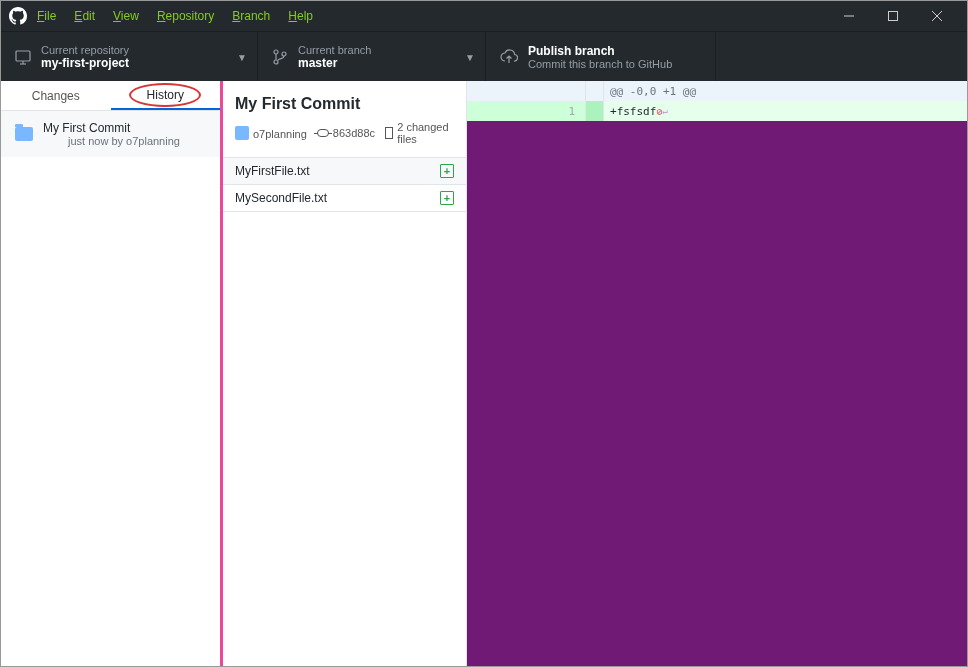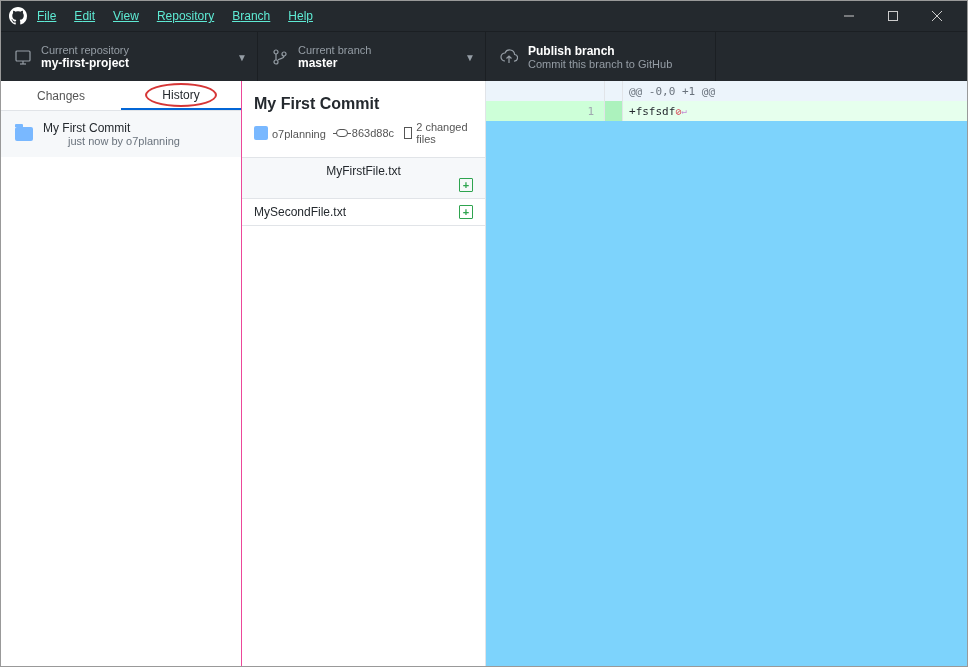--- a/index.html
+++ b/index.html
@@ -2,21 +2,21 @@
 <html><head>
 <meta charset="utf-8">
 <style>
   * { box-sizing: border-box; margin: 0; padding: 0; }
   body { font-family: -apple-system, "Segoe UI", Arial, sans-serif; font-size: 12px; background: #fff; color: #333; width: 968px; height: 667px; overflow: hidden; border: 1px solid #999; }
   
   
   .titlebar { background: #24292e; height: 30px; display: flex; align-items: center; color: #ccc; padding: 0 8px; }
   .titlebar .logo { width: 18px; height: 18px; margin-right: 10px; display: flex; align-items: center; justify-content: center; }
   .titlebar .menu { display: flex; gap: 18px; }
-  .titlebar .menu span { color: #5eead4; cursor: pointer; text-decoration: underline; }
+  .titlebar .menu span { color: #84cc16; cursor: pointer; }
   .titlebar .menu span u { text-decoration: underline; }
   .titlebar .wincontrols { margin-left: auto; display: flex; gap: 0; }
   .titlebar .wincontrols .ctl { width: 44px; height: 30px; display: flex; align-items: center; justify-content: center; color: #ccc; cursor: pointer; }
   
   
   .toolbar { background: #24292e; height: 50px; display: flex; border-top: 1px solid #1b1f23; }
   .toolbar .section { border-right: 1px solid #1b1f23; display: flex; align-items: center; padding: 0 14px; color: #ccc; position: relative; cursor: pointer; }
   .toolbar .section .icon { margin-right: 10px; color: #959da5; }
   .toolbar .section .textcol { display: flex; flex-direction: column; }
   .toolbar .section .label { font-size: 11px; color: #959da5; }
@@ -25,21 +25,21 @@
   .toolbar .sec-repo { width: 257px; }
   .toolbar .sec-branch { width: 228px; }
   .toolbar .sec-publish { flex: 0 0 230px; }
   .toolbar .sec-publish .value { font-weight: 700; }
   .toolbar .sec-publish .label.below { font-size: 11px; color: #959da5; }
   
   
   .main { display: flex; height: calc(667px - 30px - 50px - 2px); }
   
   
-  .sidebar { width: 241px; border-right: 1px solid #ec4899; display: flex; flex-direction: column; }
+  .sidebar { width: 222px; border-right: 3px solid #ec4899; display: flex; flex-direction: column; }
   .tabs { display: flex; height: 30px; border-bottom: 1px solid #e1e4e8; }
   .tabs .tab { flex: 1; display: flex; align-items: center; justify-content: center; font-size: 12px; color: #555; cursor: pointer; position: relative; }
   .tabs .tab.active { border-bottom: 2px solid #0366d6; color: #24292e; }
   .annot-circle { position: absolute; width: 72px; height: 24px; border: 2px solid #d63636; border-radius: 50%; left: 50%; top: 50%; transform: translate(-50%, -50%); pointer-events: none; }
   .commit-list { flex: 1; overflow-y: auto; }
   .commit-item { display: flex; align-items: center; padding: 10px 14px; background: #f6f8fa; cursor: pointer; }
   .commit-item .ci-icon { width: 18px; height: 14px; background: #79b8ff; border-radius: 2px; margin-right: 10px; position: relative; }
   .commit-item .ci-icon::before { content: ""; position: absolute; top: -3px; left: 0; width: 8px; height: 3px; background: #79b8ff; border-radius: 1px 1px 0 0; }
   .commit-item .ci-text .title { font-size: 12px; color: #24292e; }
   .commit-item .ci-text .meta { font-size: 11px; color: #6a737d; padding-left: 25px; }
@@ -53,25 +53,25 @@
   .commit-meta .author .avatar { width: 14px; height: 14px; background: #79b8ff; border-radius: 2px; }
   .commit-meta .sha { display: flex; align-items: center; gap: 4px; }
   .commit-meta .sha .sha-icon { width: 12px; height: 8px; border: 1px solid #555; border-radius: 4px; position: relative; }
   .commit-meta .sha .sha-icon::before, .commit-meta .sha .sha-icon::after { content:""; position:absolute; width:4px; height:1px; background:#555; top:3px; }
   .commit-meta .sha .sha-icon::before { left:-4px; }
   .commit-meta .sha .sha-icon::after { right:-4px; }
   .commit-meta .files { display: flex; align-items: center; gap: 4px; }
   .commit-meta .files .file-icon { width: 10px; height: 12px; border: 1px solid #555; position: relative; }
   .file-list { margin-top: 6px; border-top: 1px solid #e1e4e8; }
   .file-row { display: flex; align-items: center; padding: 6px 12px; border-bottom: 1px solid #e1e4e8; font-size: 12px; color: #24292e; cursor: pointer; }
-  .file-row.selected { background: #f6f8fa; flex-direction: column; }
+  .file-row.selected { background: #f6f8fa; }
   .file-row .plus { margin-left: auto; width: 14px; height: 14px; border: 1px solid #2ea44f; color: #2ea44f; display: flex; align-items: center; justify-content: center; font-size: 11px; font-weight: bold; border-radius: 1px; }
   
   
-  .diffview { flex: 1; background: #7dd3fc; font-family: Consolas, Menlo, monospace; font-size: 11px; }
+  .diffview { flex: 1; background: #701a75; font-family: Consolas, Menlo, monospace; font-size: 11px; }
   .diff-row { display: flex; height: 20px; align-items: center; }
   .diff-gutter { width: 119px; text-align: right; padding-right: 10px; color: #a0a7b0; border-right: 1px solid #e1e4e8; height: 100%; display: flex; align-items:center; justify-content: flex-end; }
   .diff-gutter2 { width: 18px; border-right: 1px solid #e1e4e8; height: 100%; }
   .diff-content { padding-left: 6px; flex: 1; height: 100%; display: flex; align-items:center; }
   .diff-hunk { background: #ecf4fb; }
   .diff-hunk .diff-gutter { background: #ecf4fb; }
   .diff-hunk .diff-gutter2 { background: #ecf4fb; }
   .diff-hunk .diff-content { color: #6a737d; }
   .diff-add { background: #e6ffed; }
   .diff-add .diff-gutter { background: #cdffd8; }

